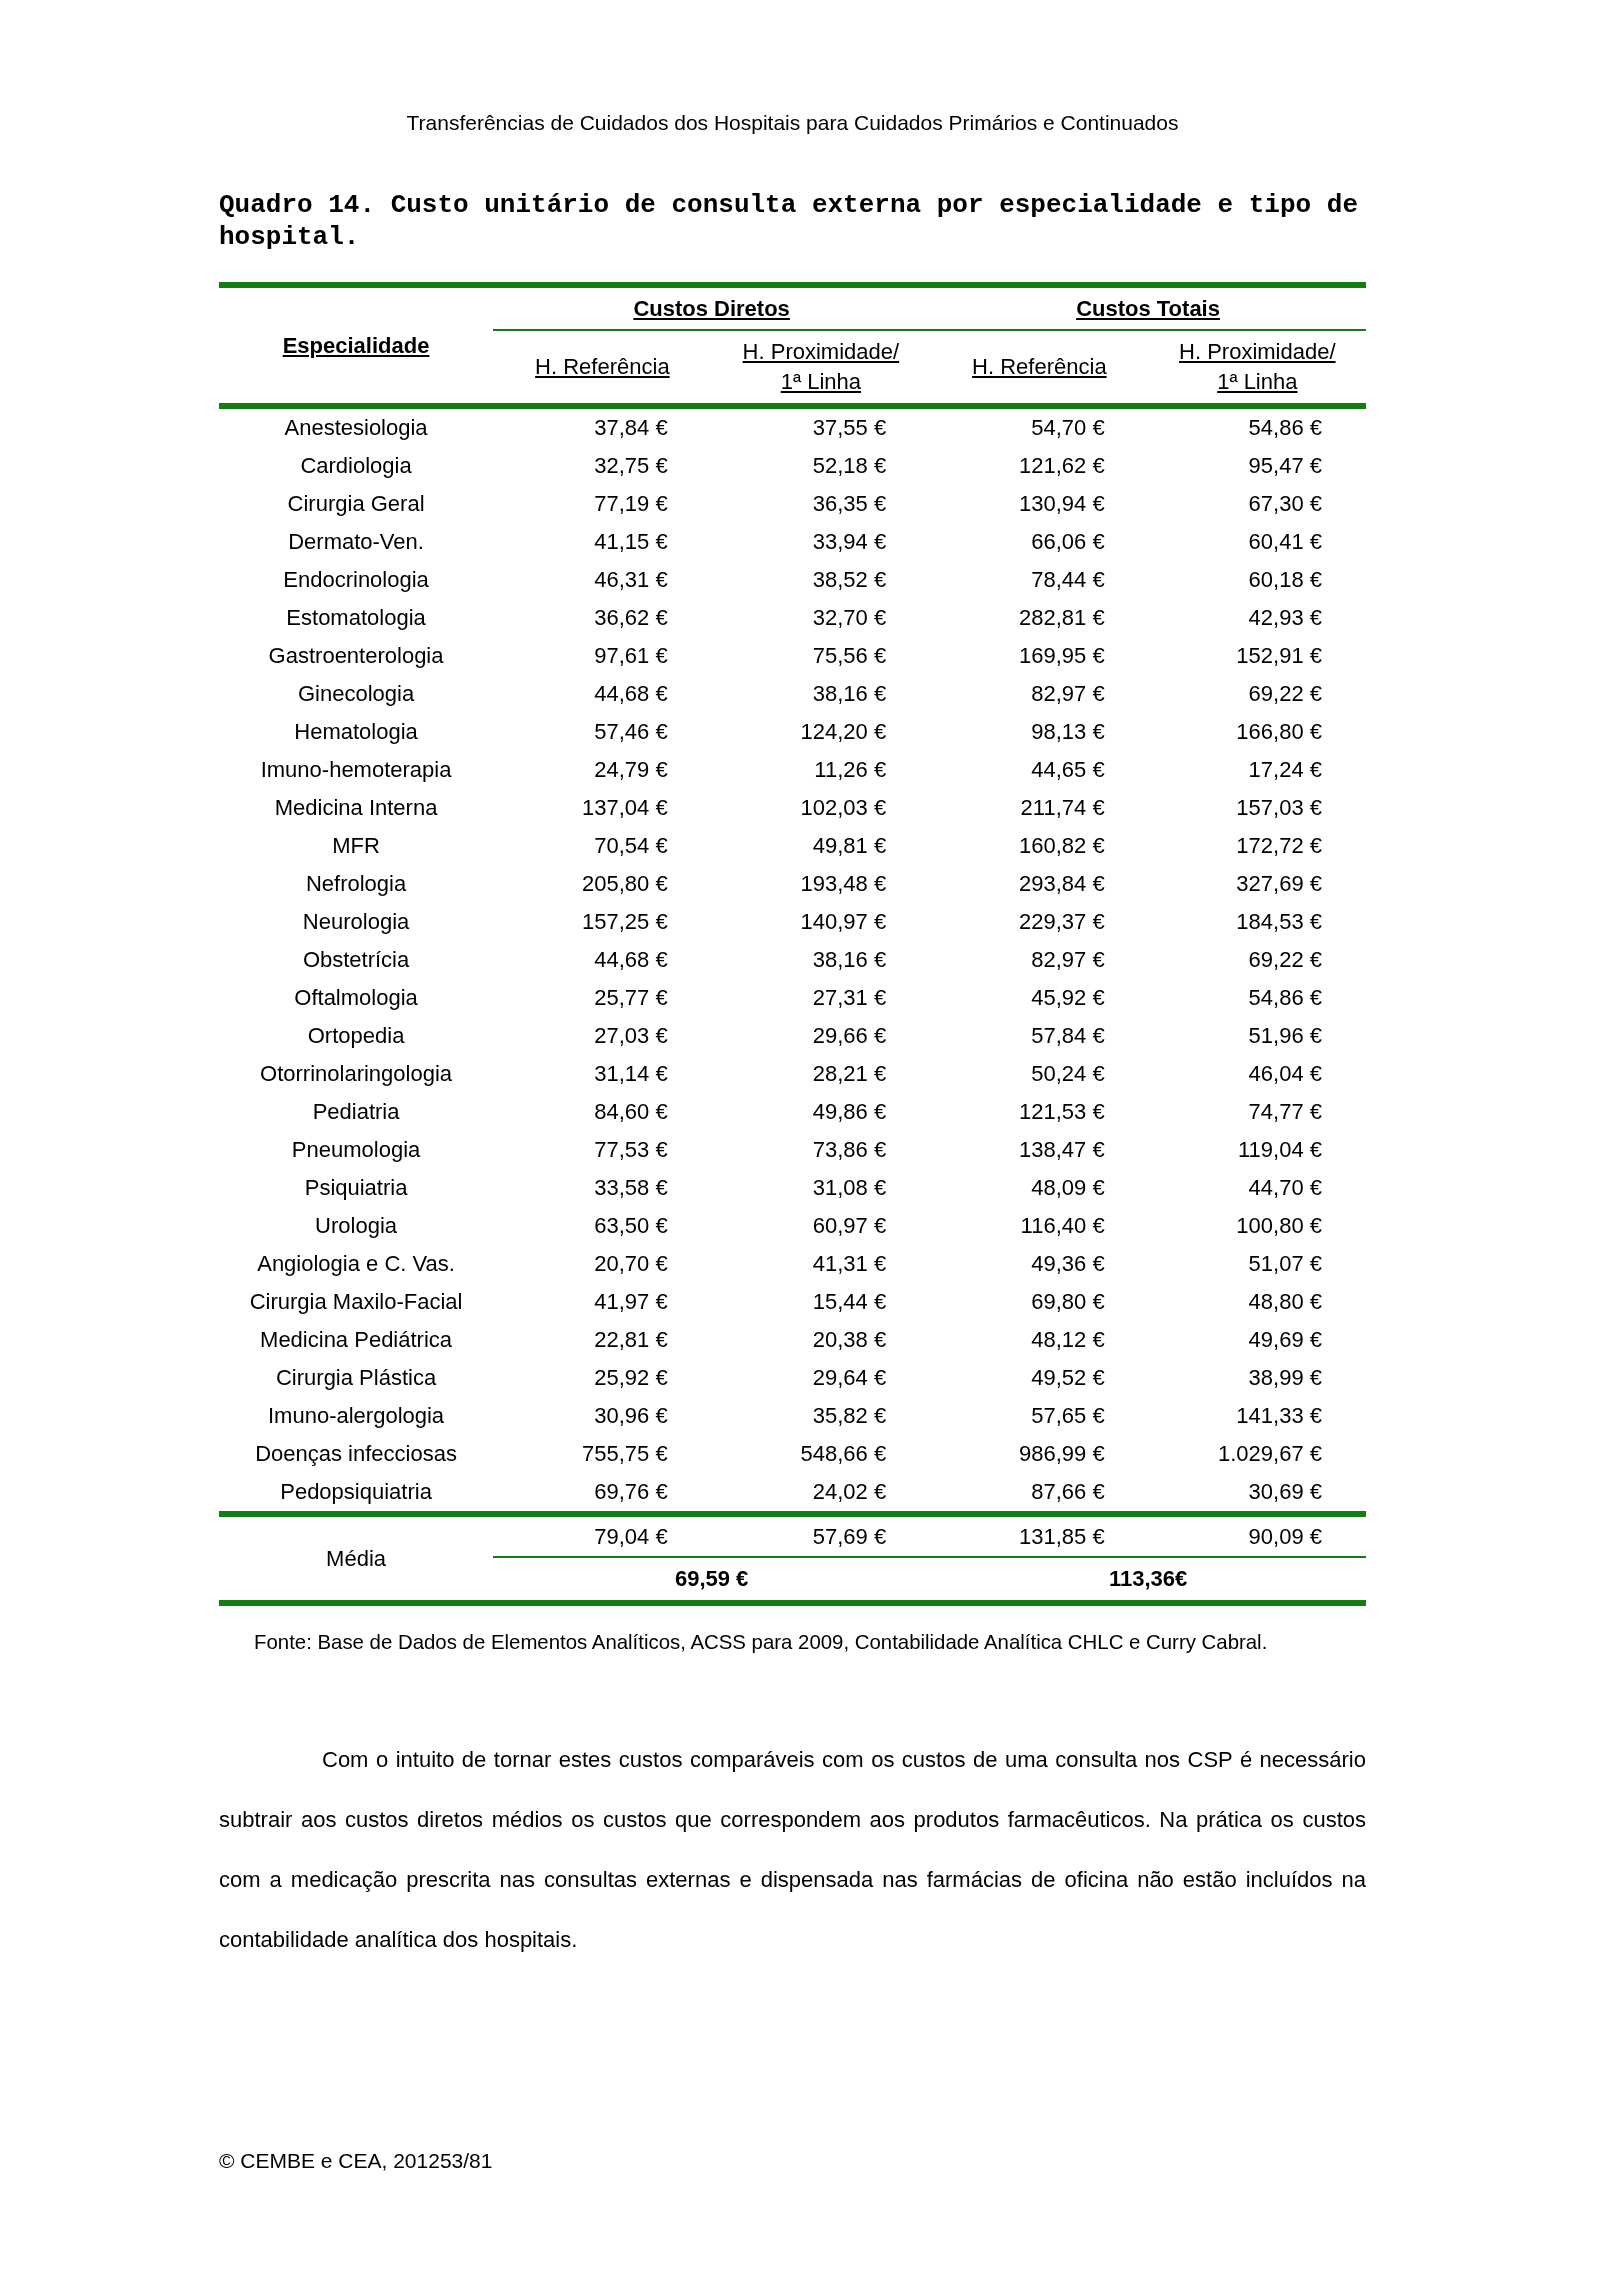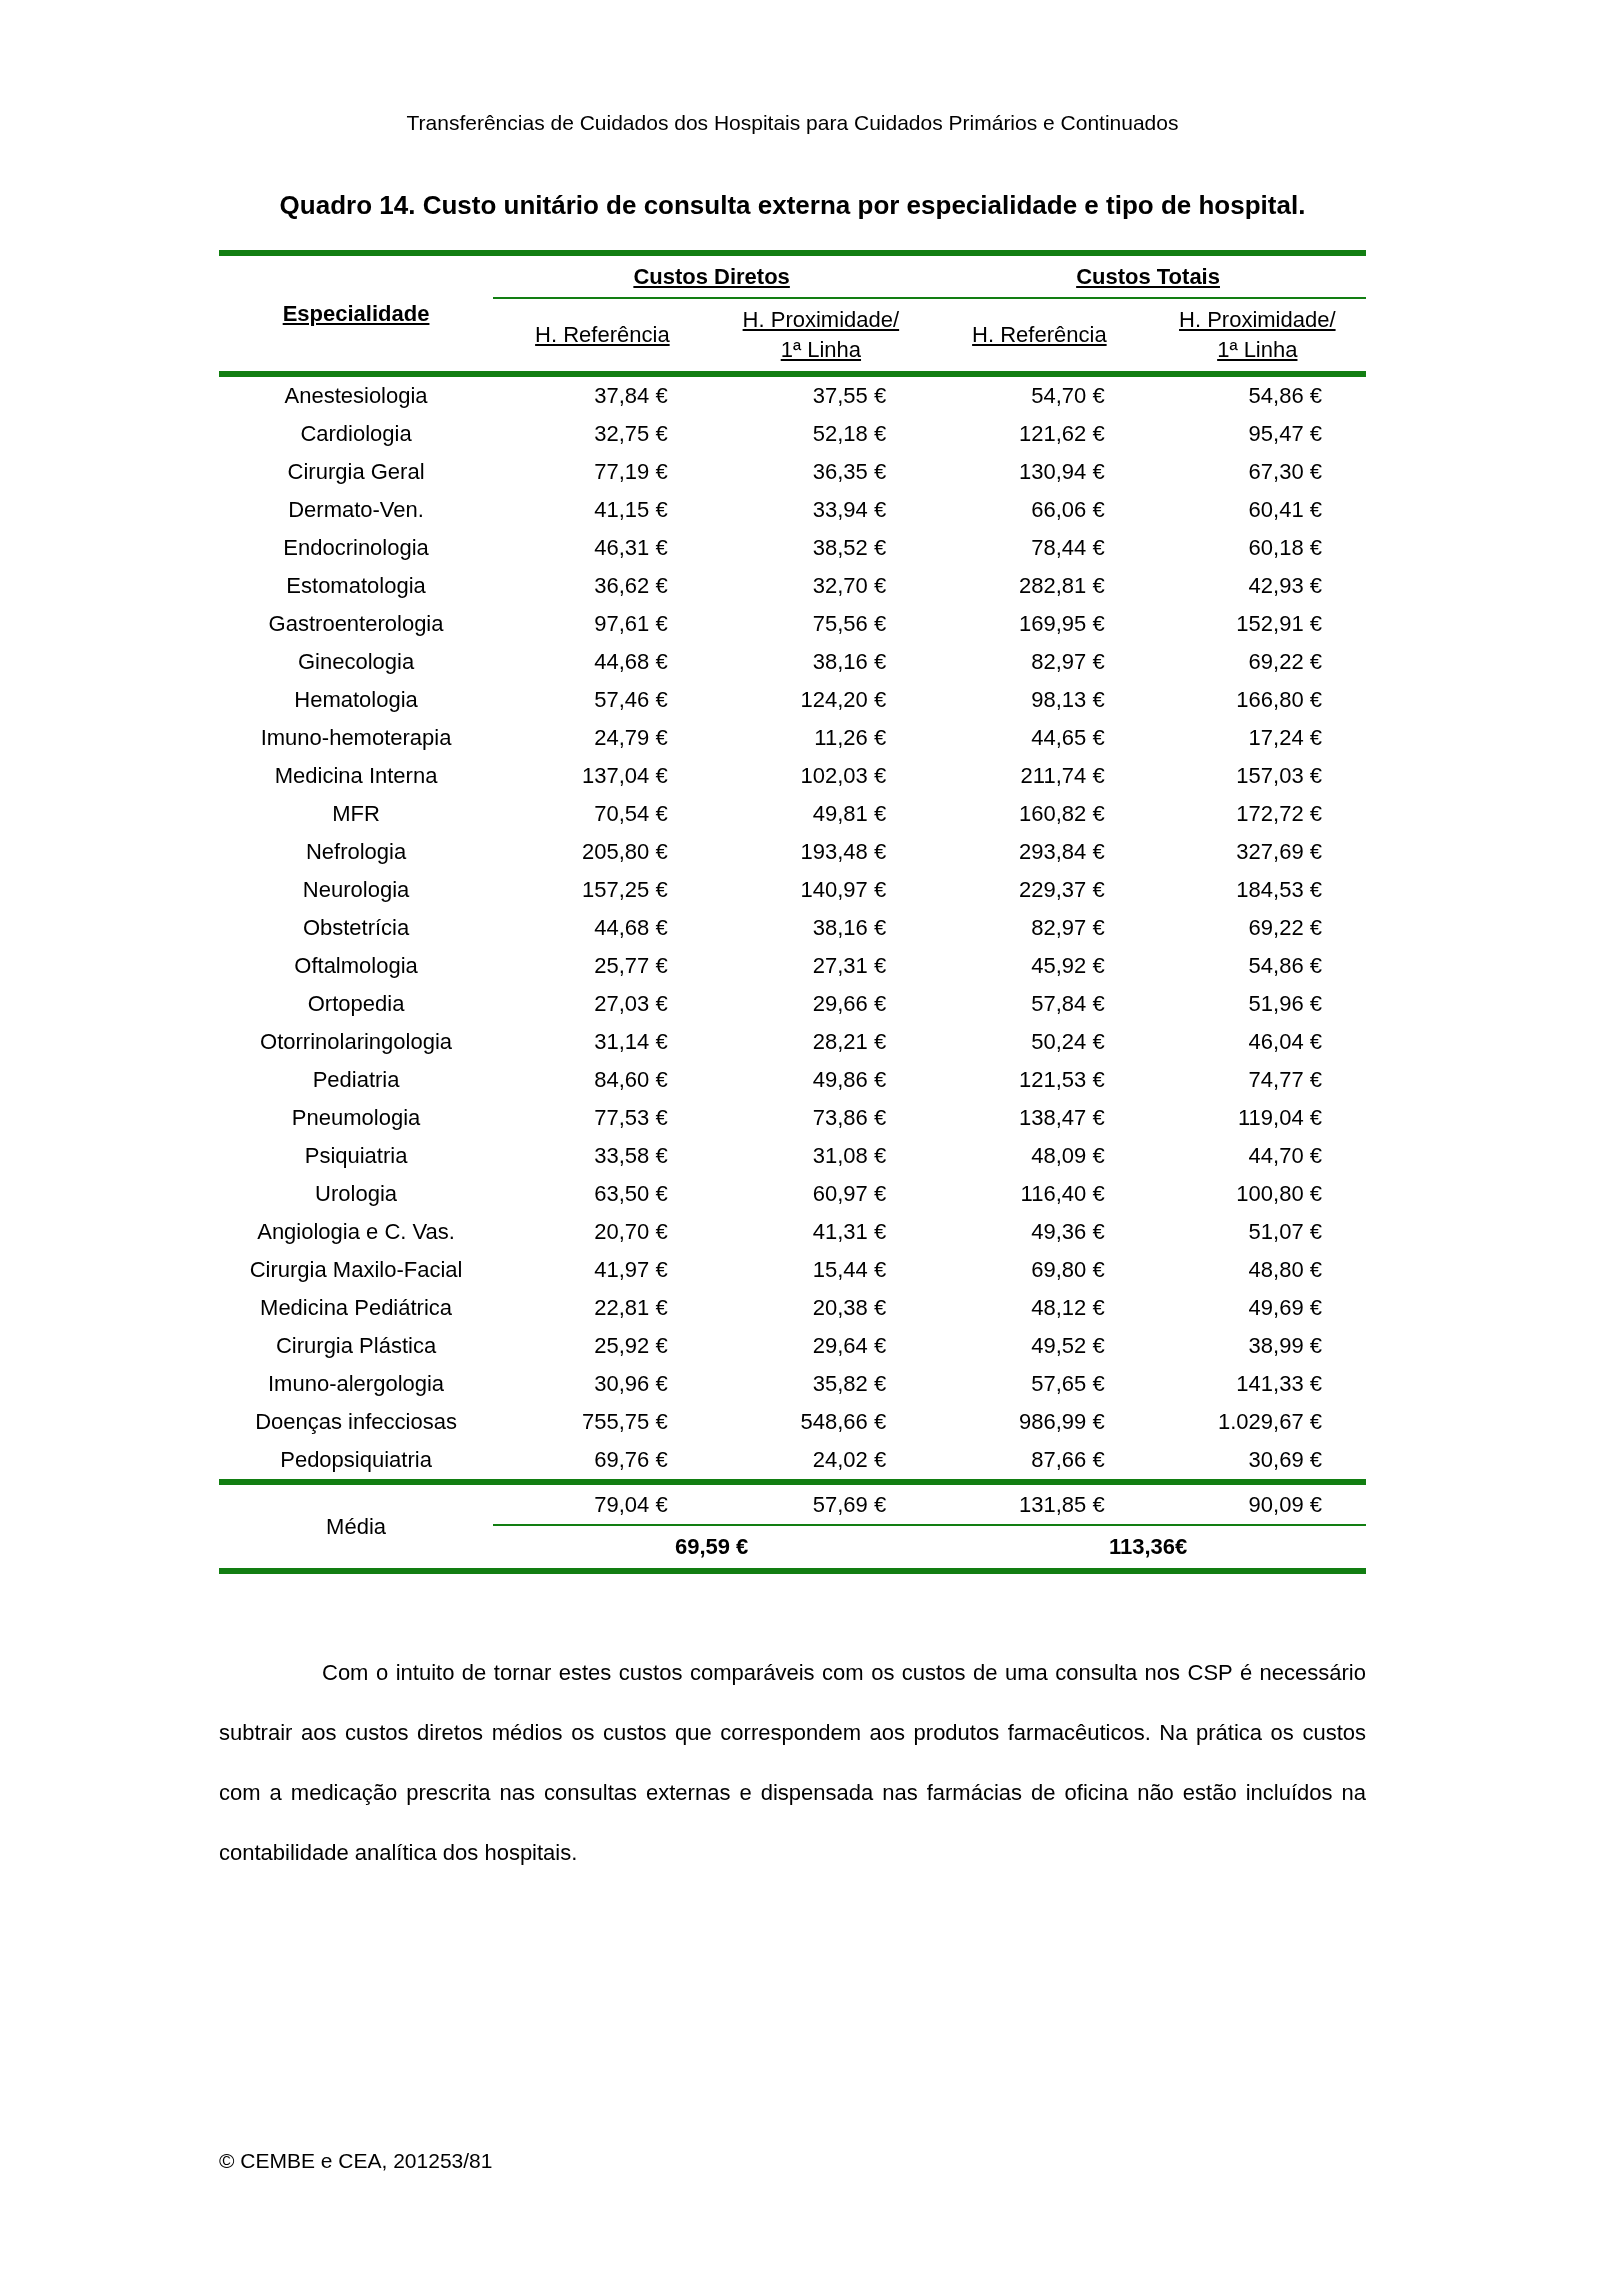--- a/index.html
+++ b/index.html
@@ -12,22 +12,21 @@
     font-family:"Liberation Sans", sans-serif;
     color:#000000;
   }
   .running-header{
     text-align:center;
     font-size:21px;
     line-height:27px;
   }
   .table-title{
     margin-top:53px;
-    text-align:center;
-    font-family:Liberation Sans, sans-serif;
+    font-family:Liberation Mono, monospace;
     font-weight:bold;
     font-size:26px;
     line-height:32px;
   }
   table.cost-table{
     margin-top:29px;
     width:100%;
     border-collapse:collapse;
     border-top:6px solid var(--green);
     border-bottom:6px solid var(--green);
@@ -343,20 +342,21 @@
         <td class="val">131,85 €</td>
         <td class="val">90,09 €</td>
       </tr>
       <tr class="media-merged">
         <td colspan="2">69,59 €</td>
         <td colspan="2">113,36€</td>
       </tr>
     </tfoot>
   </table>
 
+  <div class="source-note">Fonte: Base de Dados de Elementos Analíticos, ACSS para 2009, Contabilidade Analítica CHLC e Curry Cabral.</div>
 
   <div class="body-paragraph">Com o intuito de tornar estes custos comparáveis com os custos de uma consulta nos CSP é necessário subtrair aos custos diretos médios os custos que correspondem aos produtos farmacêuticos. Na prática os custos com a medicação prescrita nas consultas externas e dispensada nas farmácias de oficina não estão incluídos na contabilidade analítica dos hospitais.</div>
 
   <div class="footer">
     <span>© CEMBE e CEA, 2012</span>
     <span>53/81</span>
   </div>
 
 </div>
 

